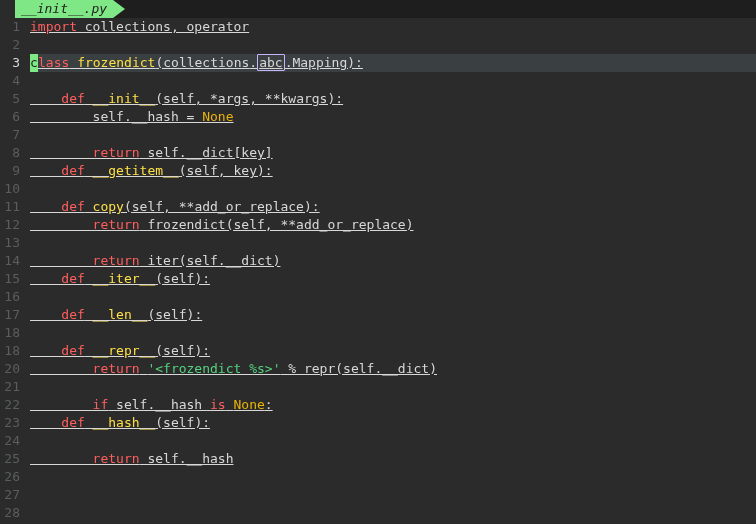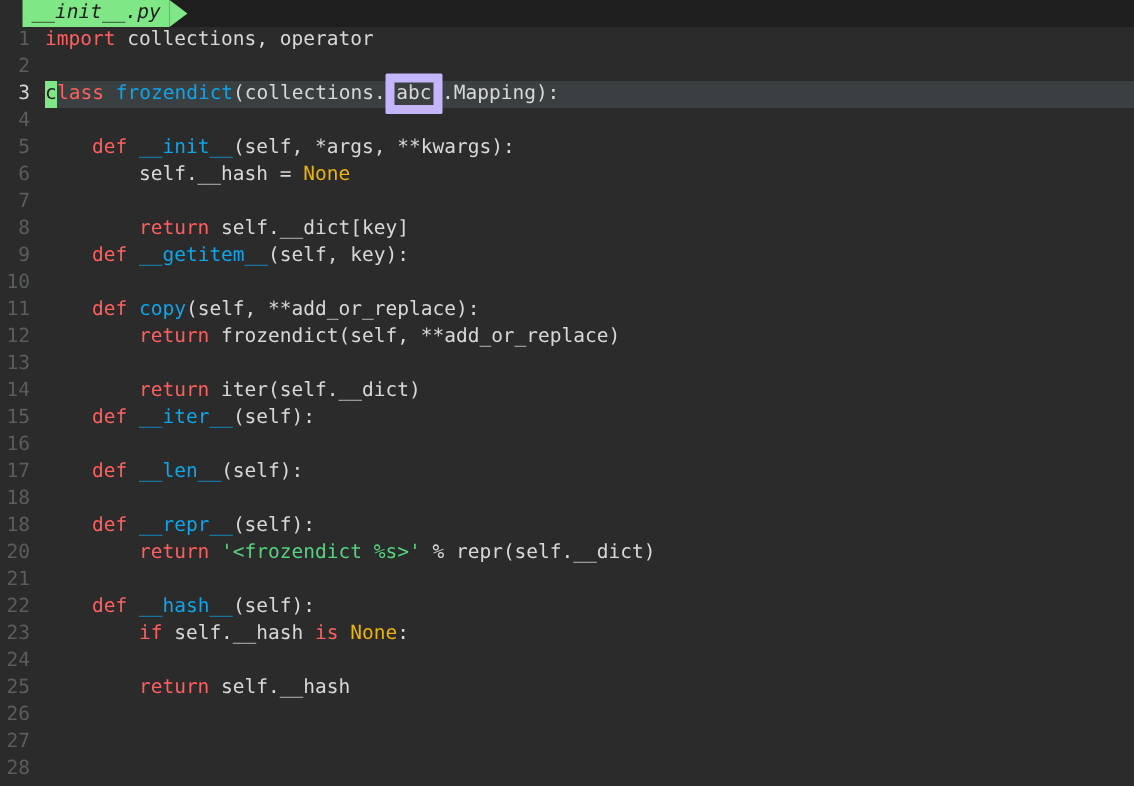--- a/index.html
+++ b/index.html
@@ -43,42 +43,43 @@
     width: 26px;
     text-align: right;
     padding-right: 6px;
     color: #5a5d5f;
     user-select: none;
   }
   .gutter div { height: 18px; }
   .code {
     flex: 1;
     padding-left: 4px;
+    text-decoration: underline;
   }
   .code .row { height: 18px; white-space: pre; }
   .current-line {
     background: #3a3f41;
   }
   .gutter .current-ln {
     color: #d8d8d8;
   }
   
   .kw   { color: #ff5f5f; }                 
-  .fn   { color: #0ea5e9; font-weight: 500; }
+  .fn   { color: #fde047; font-weight: 500; }
   .str  { color: #55d27e; }                 
   .num  { color: #e2b05c; }
   .const{ color: #eab308; }                 
   .cursor {
     display: inline-block;
     width: 8px;
     background: #7fe785;
     color: #1e1e1e;
   }
   .boxed {
-    border: 6px solid #c4b5fd;
+    border: 1px solid #c4b5fd;
     padding: 0 1px;
     border-radius: 1px;
   }
   .tilde {
     color: #5a5d5f;
   }
 </style>
 </head>
 <body>
 
@@ -136,18 +137,18 @@
     <div class="row"><span class="kw">        return</span><span> frozendict(self, **add_or_replace)</span></div>
     <div class="row"></div>
     <div class="row"><span class="kw">        return</span><span> iter(self.__dict)</span></div>
     <div class="row"><span class="kw">    def</span><span class="fn"> __iter__</span><span>(self):</span></div>
     <div class="row"></div>
     <div class="row"><span class="kw">    def</span><span class="fn"> __len__</span><span>(self):</span></div>
     <div class="row"></div>
     <div class="row"><span class="kw">    def</span><span class="fn"> __repr__</span><span>(self):</span></div>
     <div class="row"><span class="kw">        return</span><span> </span><span class="str">'&lt;frozendict %s&gt;'</span><span> % repr(self.__dict)</span></div>
     <div class="row"></div>
+    <div class="row"><span class="kw">        if</span><span> self.__hash </span><span class="kw">is</span><span> </span><span class="const">None</span><span>:</span></div>
     <div class="row"><span class="kw">    def</span><span class="fn"> __hash__</span><span>(self):</span></div>
-    <div class="row"><span class="kw">        if</span><span> self.__hash </span><span class="kw">is</span><span> </span><span class="const">None</span><span>:</span></div>
     <div class="row"></div>
     <div class="row"><span class="kw">        return</span><span> self.__hash</span></div>
   </div>
 </div>
 
 </body></html>

